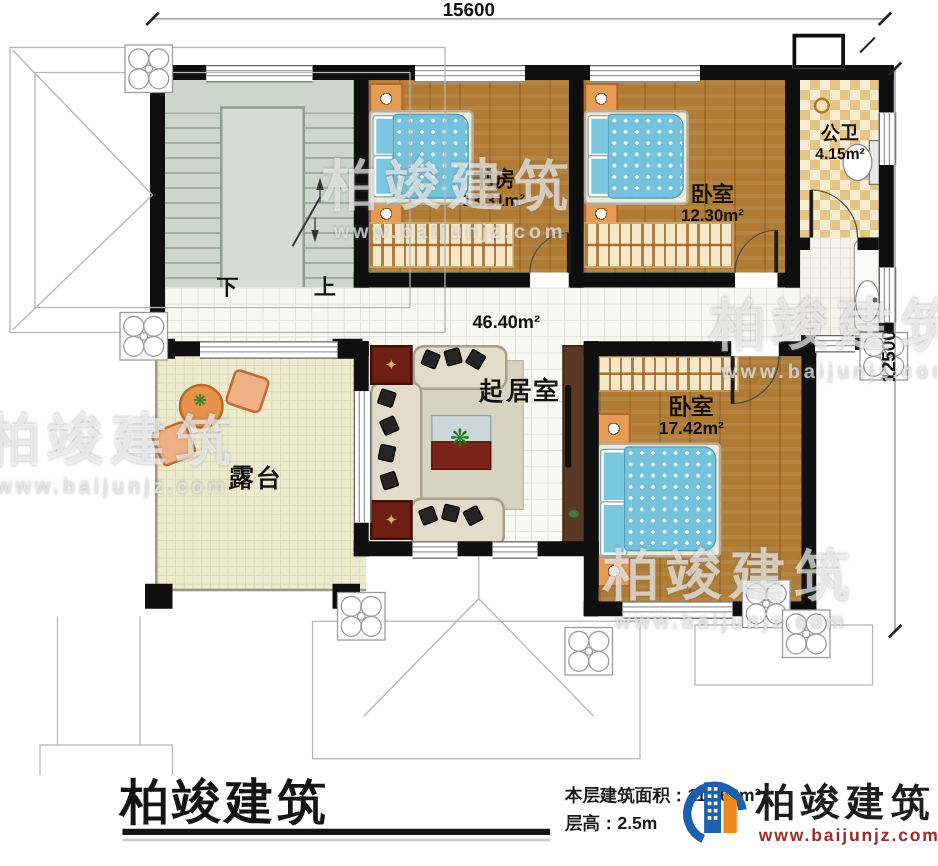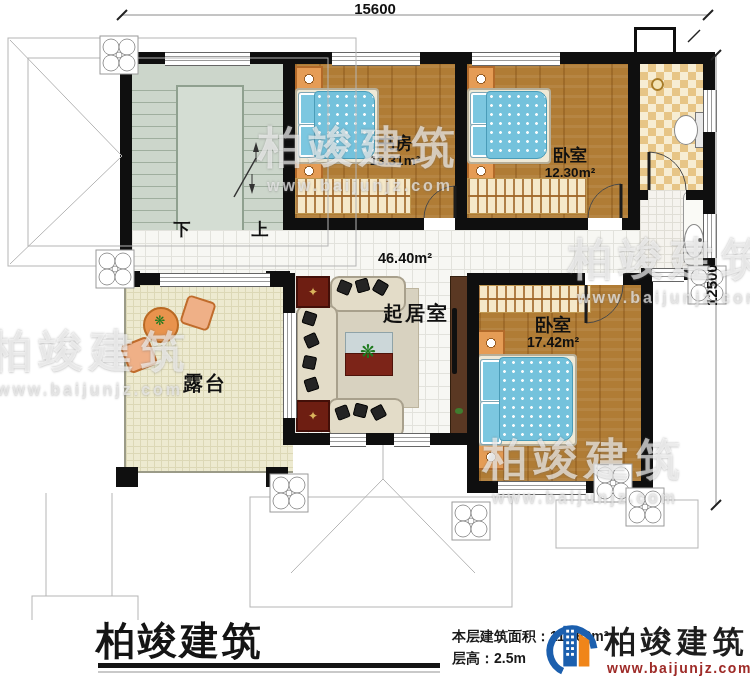--- a/index.html
+++ b/index.html
@@ -255,20 +255,24 @@
   </svg>
 
   <div class="lbl" style="left:330px;top:134px;width:130px;">
     <div style="font-size:17px;">书房</div>
     <div style="font-size:13.5px;">13.31m²</div>
   </div>
   <div class="lbl" style="left:505px;top:146px;width:130px;">
     <div style="font-size:17px;">卧室</div>
     <div style="font-size:13.5px;">12.30m²</div>
   </div>
+  <div class="lbl" style="left:638px;top:99px;width:68px;">
+    <div style="font-size:15px;">公卫</div>
+    <div style="font-size:12.5px;">4.15m²</div>
+  </div>
   <div class="lbl" style="left:355px;top:250px;width:100px;font-size:14.5px;">46.40m²</div>
   <div class="lbl" style="left:352px;top:302px;width:128px;font-size:20px;letter-spacing:2px;">起居室</div>
   <div class="lbl" style="left:493px;top:315px;width:120px;">
     <div style="font-size:18px;">卧室</div>
     <div style="font-size:14px;">17.42m²</div>
   </div>
   <div class="lbl" style="left:160px;top:372px;width:90px;font-size:20px;letter-spacing:2px;">露台</div>
   <div class="lbl" style="left:168px;top:220px;width:28px;font-size:17px;">下</div>
   <div class="lbl" style="left:246px;top:220px;width:28px;font-size:17px;">上</div>
 

